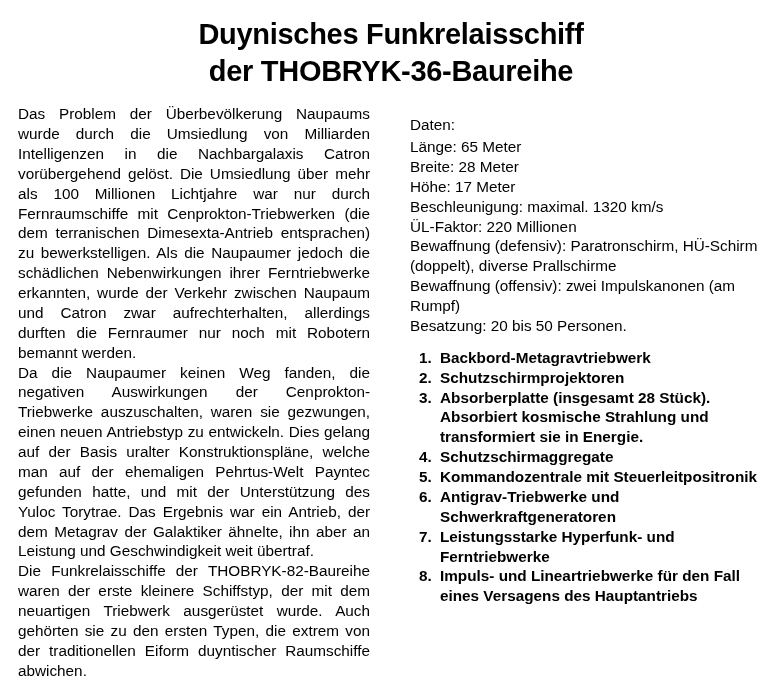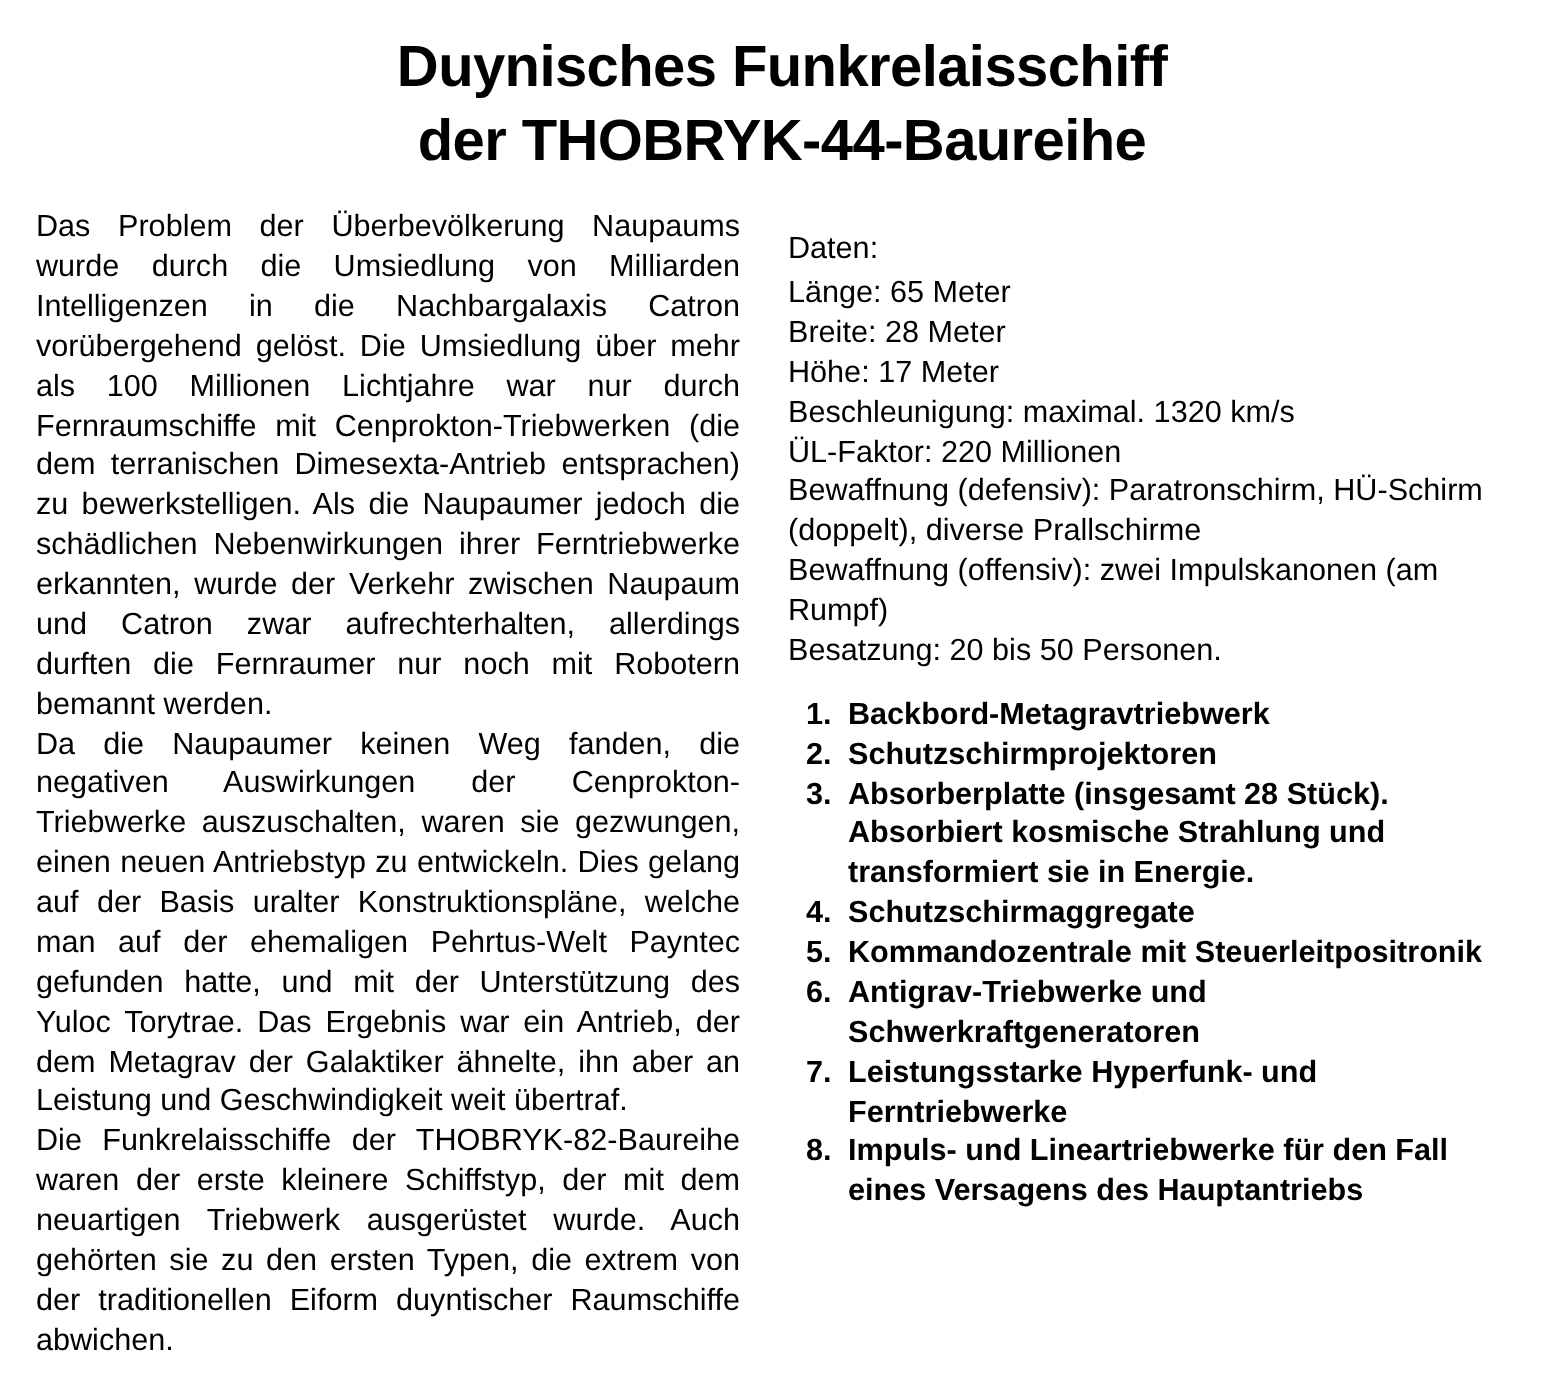--- a/index.html
+++ b/index.html
@@ -28,21 +28,21 @@
     line-height: 1.28;
     letter-spacing: -0.3px;
     margin: 6px 0 0 0;
   }
   .title .line2 {
     display: block;
   }
   .columns {
     display: flex;
     margin-top: 14px;
-    gap: 24px;
+    gap: 40px;
   }
   .col {
     width: 352px;
     flex: 0 0 352px;
   }
   p.body {
     margin: 0;
     font-size: 15.3px;
     line-height: 1.30;
     text-align: justify;
@@ -81,21 +81,21 @@
     padding-left: 4px;
   }
 </style>
 </head>
 <body>
 
 <div class="page">
 
   <h1 class="title">
     <span>Duynisches Funkrelaisschiff</span>
-    <span class="line2">der THOBRYK-44-Baureihe</span>
+    <span class="line2">der THOBRYK-36-Baureihe</span>
   </h1>
 
   <div class="columns">
 
     <div class="col">
       <p class="body">Das Problem der Überbevölkerung Naupaums wurde durch die Umsiedlung von Milliarden Intelligenzen in die Nachbargalaxis Catron vorübergehend gelöst. Die Umsiedlung über mehr als 100 Millionen Lichtjahre war nur durch Fernraumschiffe mit Cenprokton-Triebwerken (die dem terranischen Dimesexta-Antrieb entsprachen) zu bewerkstelligen. Als die Naupaumer jedoch die schädlichen Nebenwirkungen ihrer Ferntriebwerke erkannten, wurde der Verkehr zwischen Naupaum und Catron zwar aufrechterhalten, allerdings durften die Fernraumer nur noch mit Robotern bemannt werden.</p>
       <p class="body">Da die Naupaumer keinen Weg fanden, die negativen Auswirkungen der Cenprokton-Triebwerke auszuschalten, waren sie gezwungen, einen neuen Antriebstyp zu entwickeln. Dies gelang auf der Basis uralter Konstruktionspläne, welche man auf der ehemaligen Pehrtus-Welt Payntec gefunden hatte, und mit der Unterstützung des Yuloc Torytrae. Das Ergebnis war ein Antrieb, der dem Metagrav der Galaktiker ähnelte, ihn aber an Leistung und Geschwindigkeit weit übertraf.</p>
       <p class="body">Die Funkrelaisschiffe der THOBRYK-82-Baureihe waren der erste kleinere Schiffstyp, der mit dem neuartigen Triebwerk ausgerüstet wurde. Auch gehörten sie zu den ersten Typen, die extrem von der traditionellen Eiform duyntischer Raumschiffe abwichen.</p>
     </div>
 

